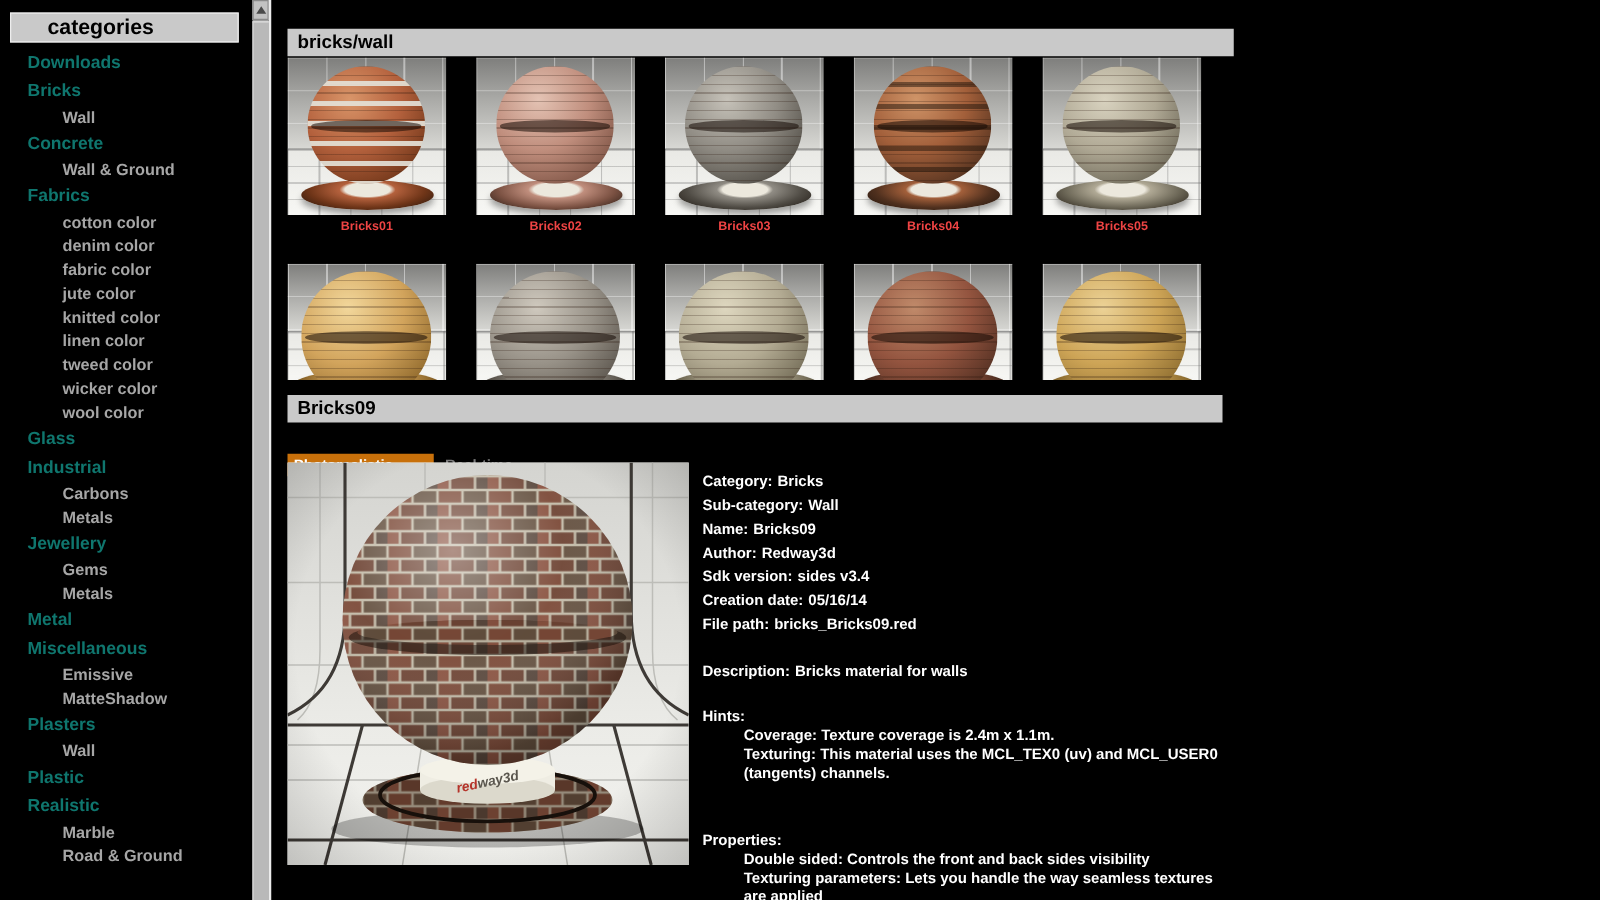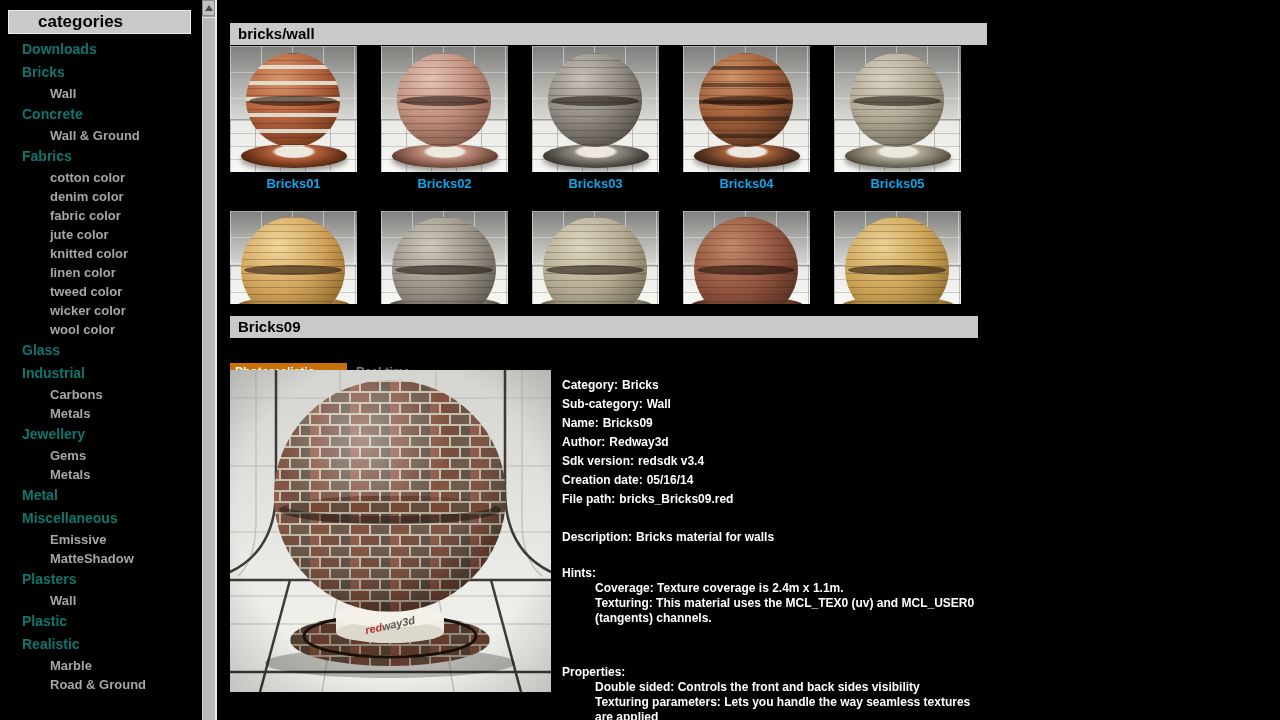--- a/index.html
+++ b/index.html
@@ -34,21 +34,21 @@
   .content { position:absolute; left:230px; top:0; width:758px; height:720px; }
   .bar { position:absolute; left:0; height:22px; background:var(--bar-gray,#c9c9c9);
          color:#000; font-size:15px; font-weight:bold; line-height:22px; padding-left:8px; }
   .bar.browser-bar { top:23px; width:757px; }
   .bar.detail-bar  { top:316px; width:748px; }
 
   .thumb-row { position:absolute; left:0; display:flex; gap:24px; }
   #row1 { top:46px; }
   #row2 { top:211px; }
   .label-row { position:absolute; left:0; top:176px; display:flex; gap:24px; }
-  .thumb-label { width:127px; text-align:center; color:#0ea5e9; font-size:13px; font-weight:bold; }
+  .thumb-label { width:127px; text-align:center; color:#ef4444; font-size:10px; font-weight:bold; }
 
   
   .thumb { position:relative; width:127px; height:126px; overflow:hidden; cursor:pointer; }
   .thumb.r2 { height:93px; }
   .thumb .wall { position:absolute; left:0; top:0; right:0; height:58%;
     background-image:
       repeating-linear-gradient(90deg, rgba(255,255,255,.45) 0 1px, transparent 1px 31px),
       repeating-linear-gradient(180deg, rgba(255,255,255,.35) 0 1px, transparent 1px 26px),
       linear-gradient(180deg,#7e7e7c 0%,#a9a9a6 45%,#d8d8d4 100%); }
   .thumb .floor { position:absolute; left:0; bottom:0; right:0; height:42%;
@@ -300,21 +300,21 @@
           <text x="160" y="259" text-anchor="middle" font-size="11" font-weight="bold" font-style="italic" transform="rotate(-12 160 255)"><tspan fill="#b5342a">red</tspan><tspan fill="#5a564e">way3d</tspan></text>
         </svg>
       </div>
 
       <div class="info">
         <div class="fields" id="fields">
             <div class="field"><span class="f-label">Category:</span><span class="f-value">Bricks</span></div>
             <div class="field"><span class="f-label">Sub-category:</span><span class="f-value">Wall</span></div>
             <div class="field"><span class="f-label">Name:</span><span class="f-value">Bricks09</span></div>
             <div class="field"><span class="f-label">Author:</span><span class="f-value">Redway3d</span></div>
-            <div class="field"><span class="f-label">Sdk version:</span><span class="f-value">redsdk v3.4</span></div>
+            <div class="field"><span class="f-label">Sdk version:</span><span class="f-value">sides v3.4</span></div>
             <div class="field"><span class="f-label">Creation date:</span><span class="f-value">05/16/14</span></div>
             <div class="field"><span class="f-label">File path:</span><span class="f-value">bricks_Bricks09.red</span></div>
           </div>
         <div class="para">
           <span class="f-label">Description:</span><span>Bricks material for walls</span>
         </div>
         <div class="sec-title">Hints:</div>
         <div id="hints-items">
             <div class="sec-item">Coverage: Texture coverage is 2.4m x 1.1m.</div>
             <div class="sec-item">Texturing: This material uses the MCL_TEX0 (uv) and MCL_USER0 (tangents) channels.</div>

